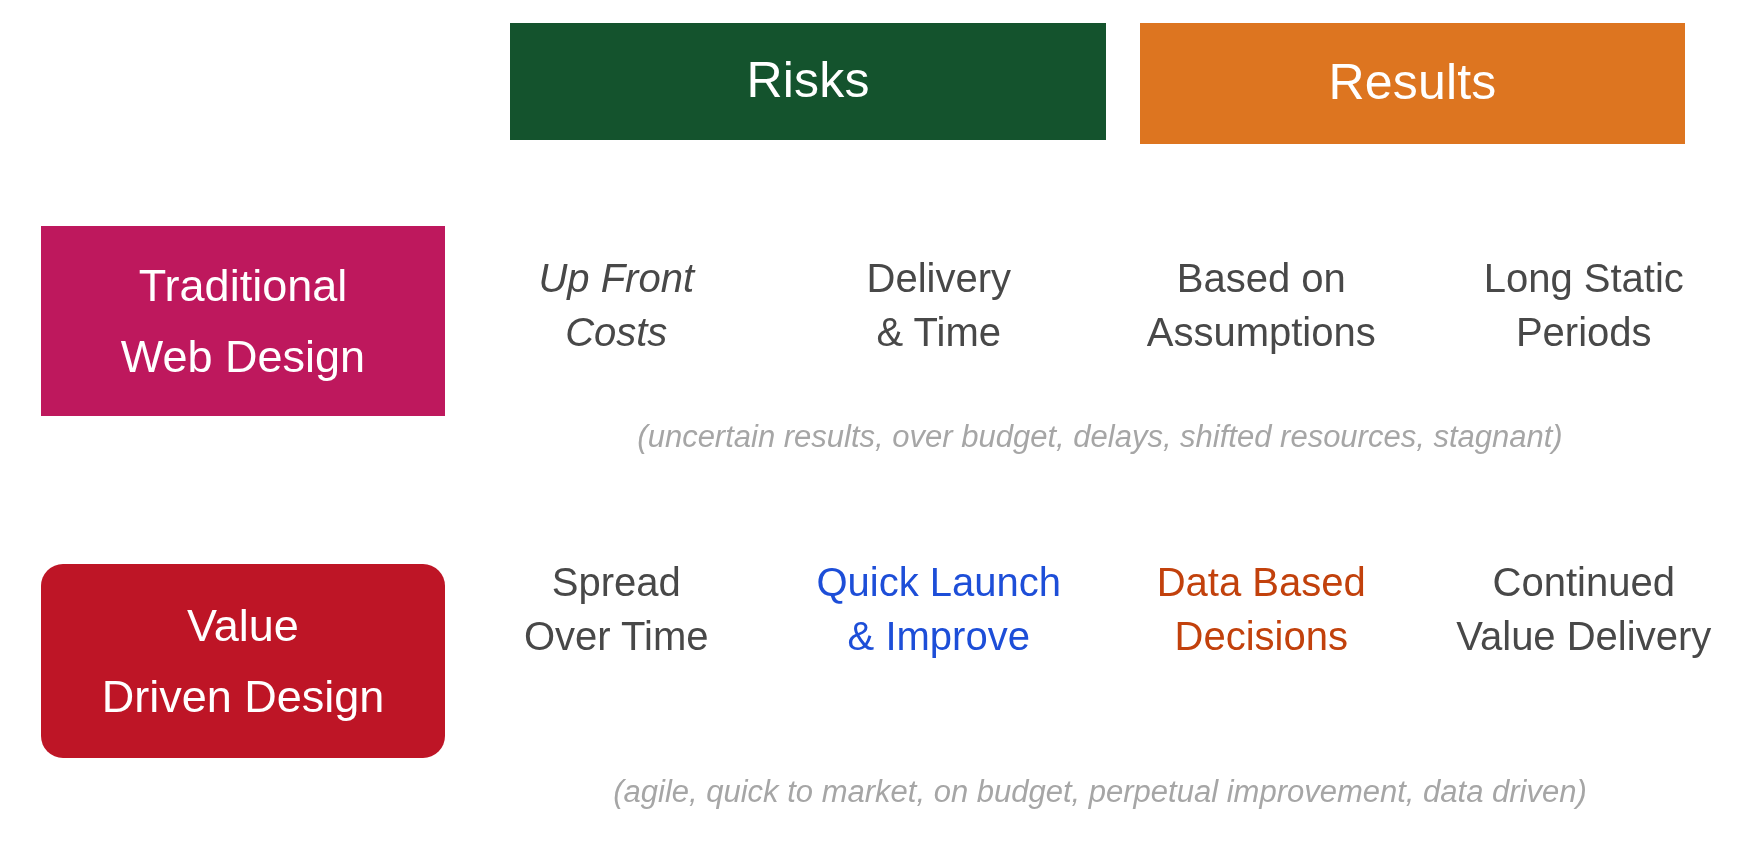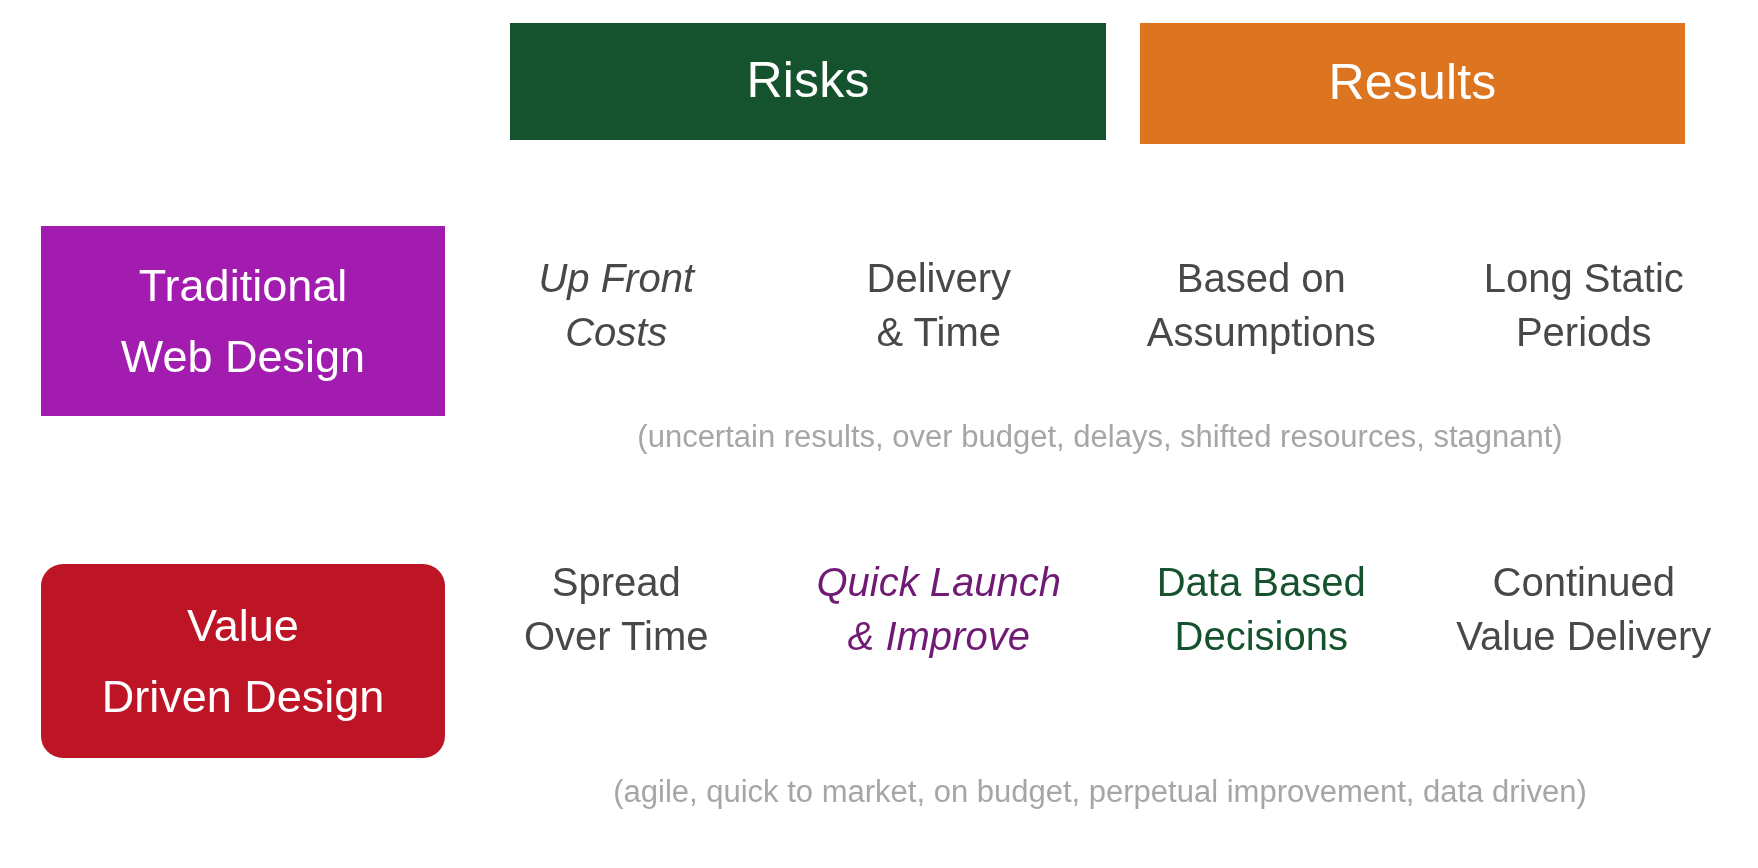--- a/index.html
+++ b/index.html
@@ -116,20 +116,21 @@
 
   
   .row-note {
     position: absolute;
     color: #A6A6A6;
     font-family: "Liberation Sans", sans-serif;
     font-size: 31px;
     line-height: 1;
     white-space: nowrap;
     text-align: center;
+    font-style: italic;
   }
   #note-traditional {
     left: 455px;
     width: 1290px;
     top: 421px;
   }
   #note-value {
     left: 455px;
     width: 1290px;
     top: 776px;
@@ -141,21 +142,21 @@
 <div class="slide" style="background: rgb(255, 255, 255);">
 
   <div class="col-header" id="header-risks" style="background: #14532d;">
     <span class="col-header-label">Risks</span>
   </div>
 
   <div class="col-header" id="header-results" style="background: rgb(221, 117, 32);">
     <span class="col-header-label">Results</span>
   </div>
 
-  <div class="row-label" id="row-label-traditional" style="background: #a21caf;">
+  <div class="row-label" id="row-label-traditional" style="background: #be185d;">
     <span class="line">Traditional</span>
     <span class="line">Web Design</span>
   </div>
 
   <div class="content-row" id="content-row-traditional">
     <div class="cell" style="color: rgb(72, 72, 72); font-style: italic;">
       <span class="line">Up Front</span>
       <span class="line">Costs</span>
     </div>
     <div class="cell" style="color: rgb(72, 72, 72);">
@@ -177,25 +178,25 @@
   <div class="row-label" id="row-label-value" style="background: rgb(190, 21, 38); border-radius: 22px;">
     <span class="line">Value</span>
     <span class="line">Driven Design</span>
   </div>
 
   <div class="content-row" id="content-row-value">
     <div class="cell" style="color: rgb(72, 72, 72);">
       <span class="line">Spread</span>
       <span class="line">Over Time</span>
     </div>
-    <div class="cell" style="color: #701a75; font-style: italic;">
+    <div class="cell" style="color: #1d4ed8;">
       <span class="line">Quick Launch</span>
       <span class="line">&amp; Improve</span>
     </div>
-    <div class="cell" style="color: #14532d;">
+    <div class="cell" style="color: #c2410c;">
       <span class="line">Data Based</span>
       <span class="line">Decisions</span>
     </div>
     <div class="cell" style="color: rgb(72, 72, 72);">
       <span class="line">Continued</span>
       <span class="line">Value Delivery</span>
     </div>
   </div>
 
   <div class="row-note" id="note-value" style="color: rgb(166, 166, 166);">(agile, quick to market, on budget, perpetual improvement, data driven)</div>

